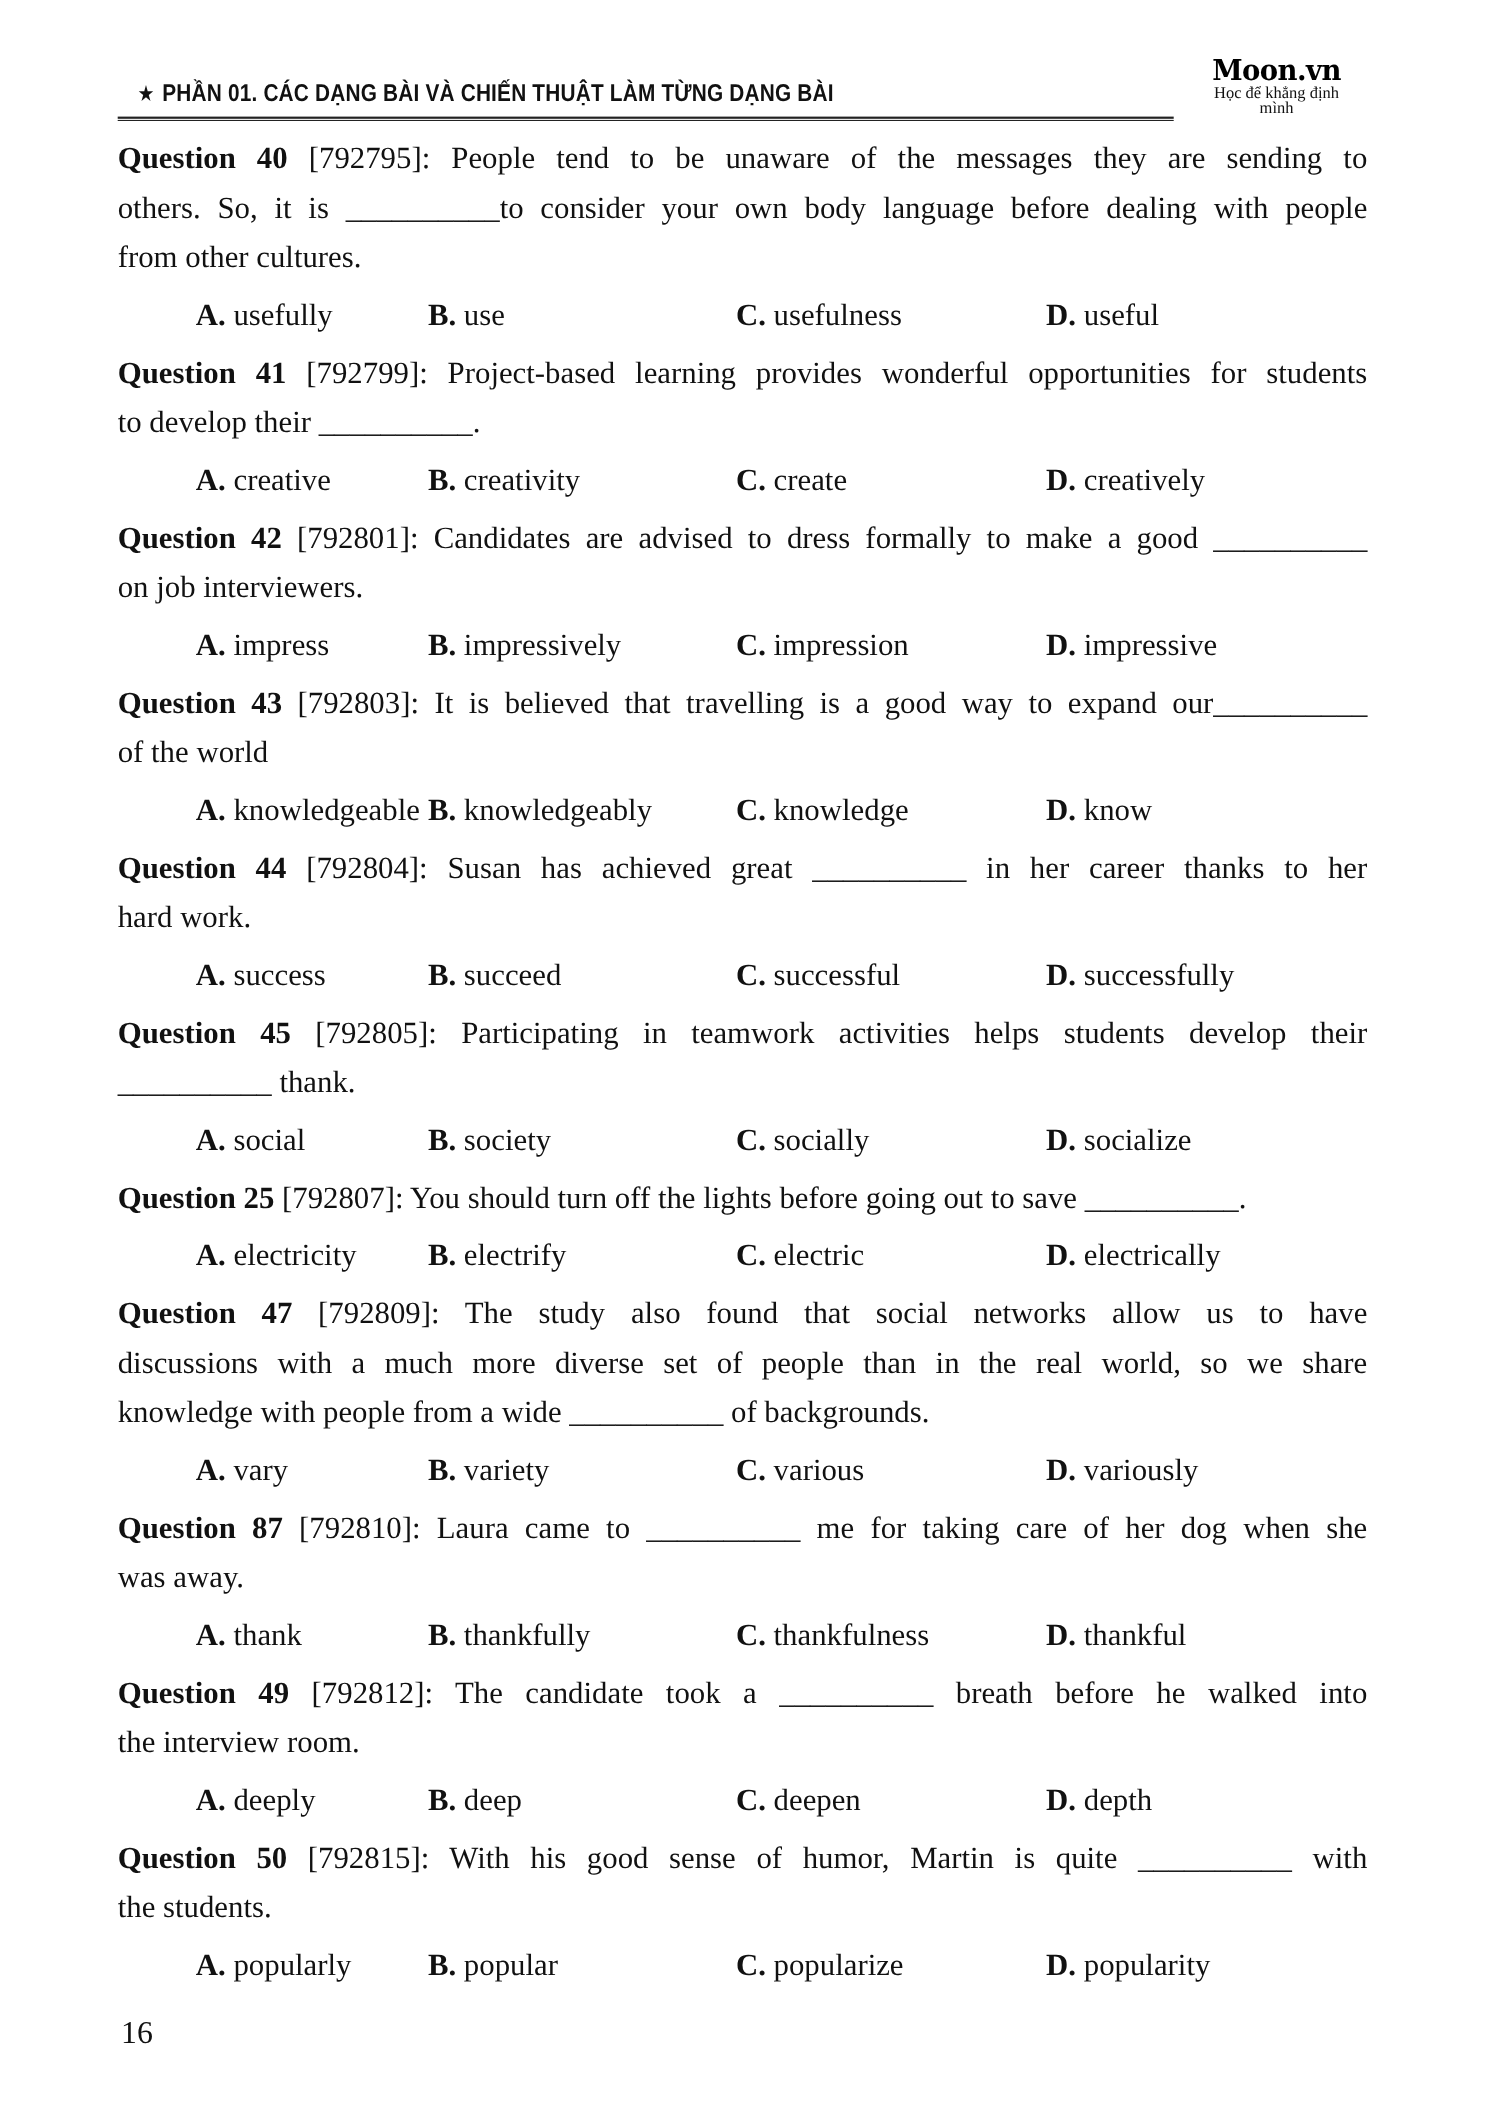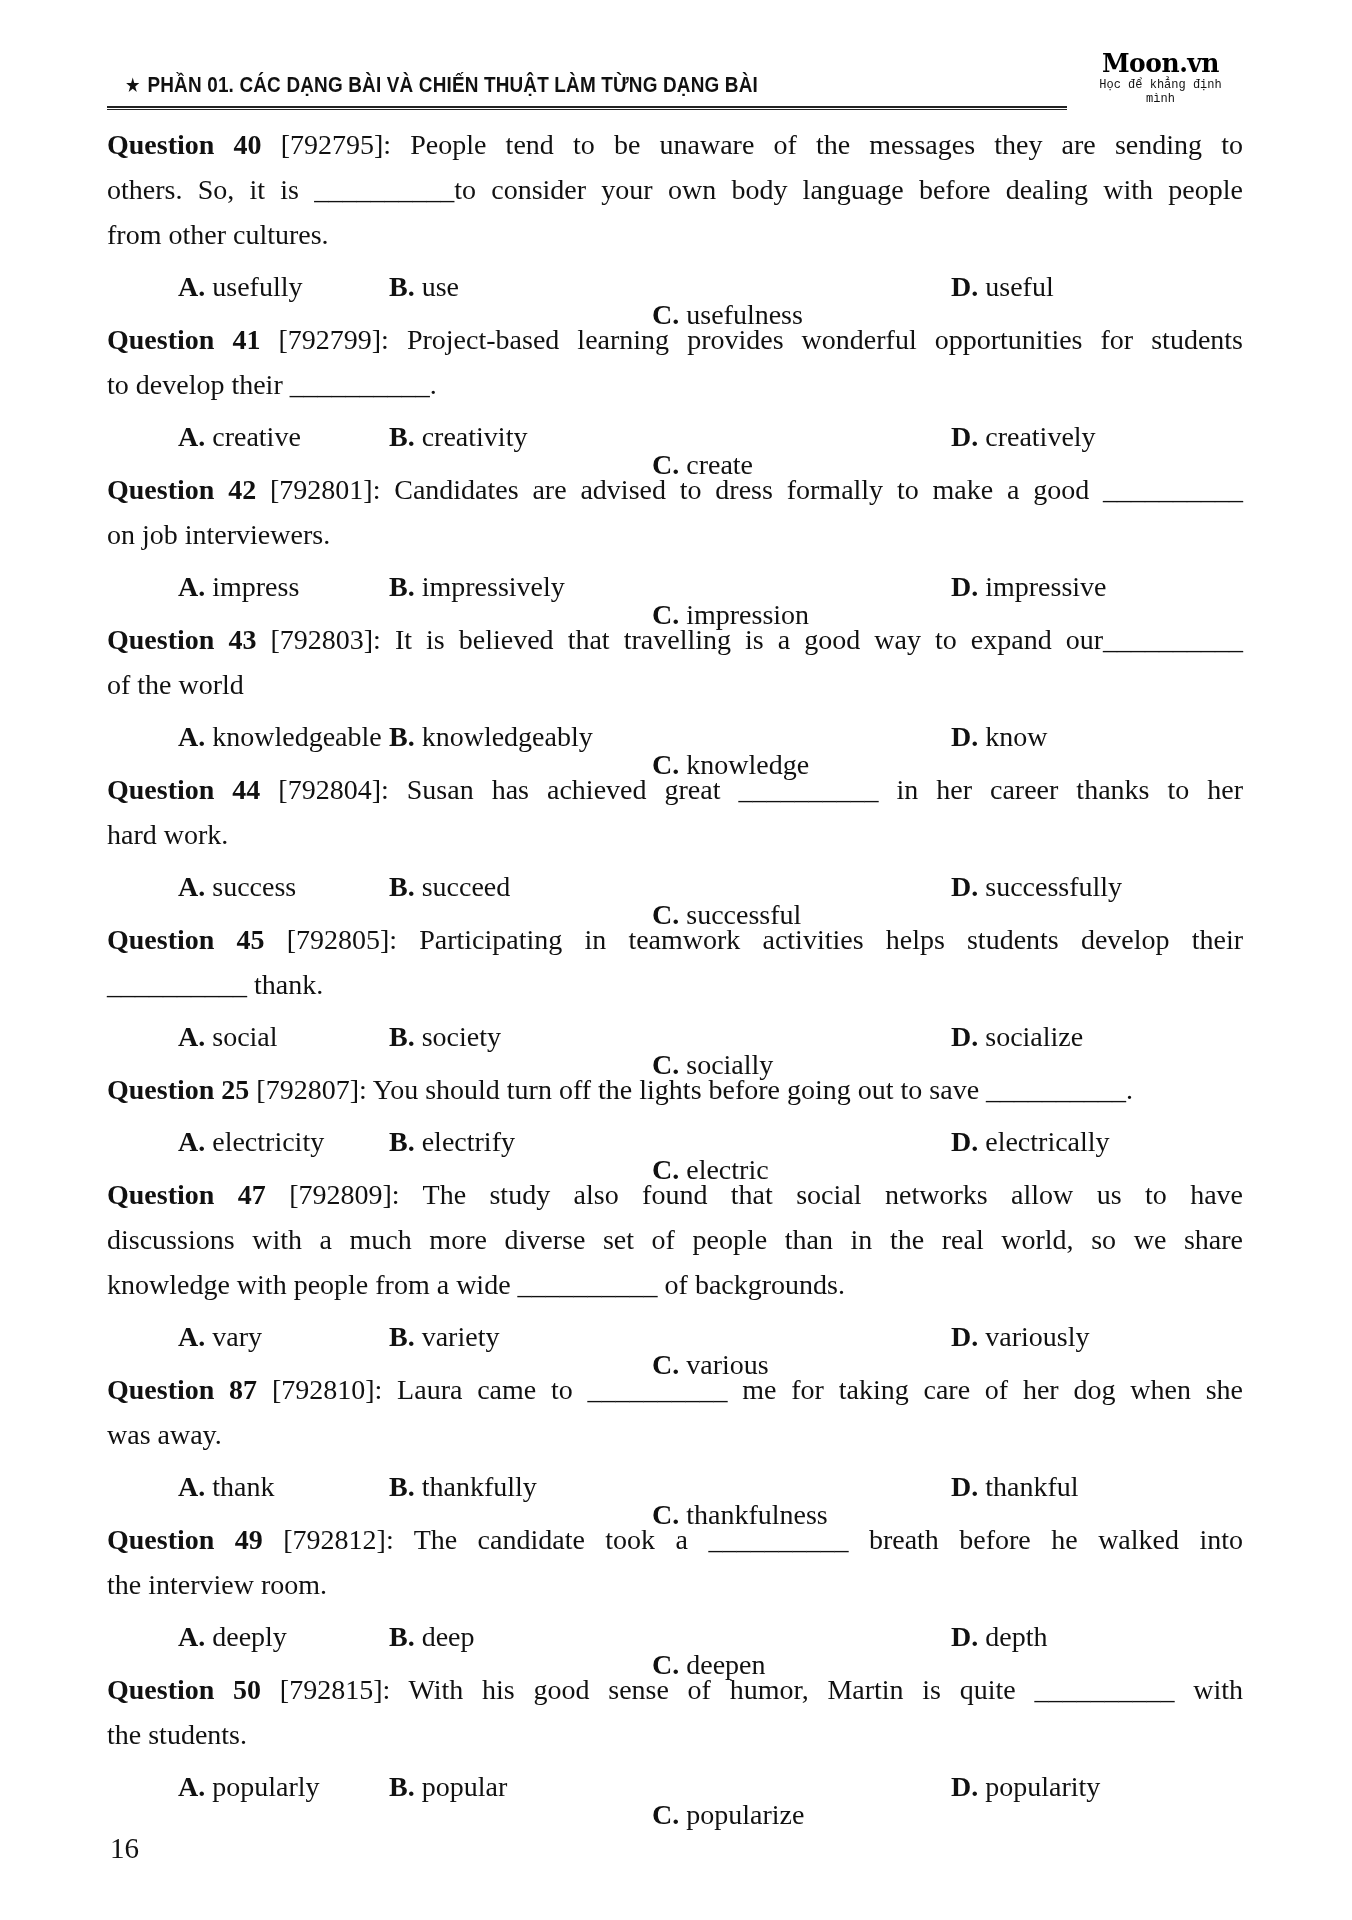--- a/index.html
+++ b/index.html
@@ -25,42 +25,42 @@
   }
   .logo {
     position: absolute; left: 1088px; top: 50px; width: 145px; text-align: center;
   }
   .logo-name {
     font-family: "DejaVu Serif", serif; font-weight: 900; font-size: 25px;
     letter-spacing: -0.5px; line-height: 28px; color: #000;
     transform: scaleY(1.05);
   }
   .logo-tagline {
-    font-family: Liberation Mono, monospace;
-    font-size: 12px; line-height: 14px; color: #111;
+    font-family: Liberation Serif, serif;
+    font-size: 15px; line-height: 14px; color: #111;
   }
   .content {
     position: absolute; left: 107px; top: 122px; width: 1136px;
     font-size: 28px;
   }
   .q-line {
     height: 45px; line-height: 45px; white-space: nowrap;
     text-align: justify; text-align-last: justify; overflow: visible;
   }
   .q-line.last { text-align: right; text-align-last: left; }
   .q-label { font-weight: 700; }
   .options {
     position: relative; height: 45px; line-height: 45px;
     margin-top: 7px; margin-bottom: 8px;
   }
   .opt { position: absolute; top: 0; white-space: nowrap; }
   .opt-letter { font-weight: 700; }
   .opt-a { left: 23px; margin-left: 48px; }
   .opt-b { left: 282px; }
-  .opt-c { left: 545px; margin-top: 28px; }
+  .opt-c { left: 562px; }
   .opt-d { left: 844px; }
   .page-number {
     position: absolute; left: 110px; top: 1826px; font-size: 29px; line-height: 45px;
   }
 </style>
 </head>
 <body>
 
 <div class="header">
   <div class="header-title">

